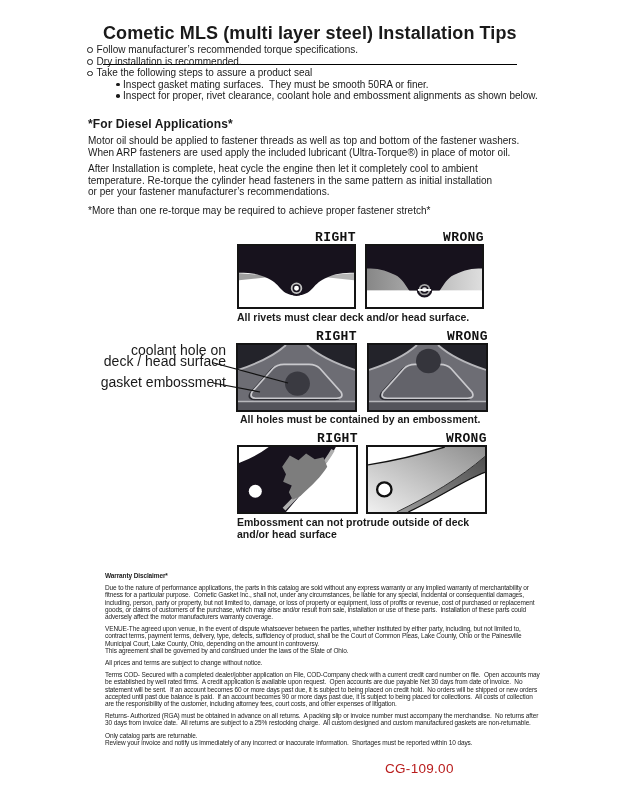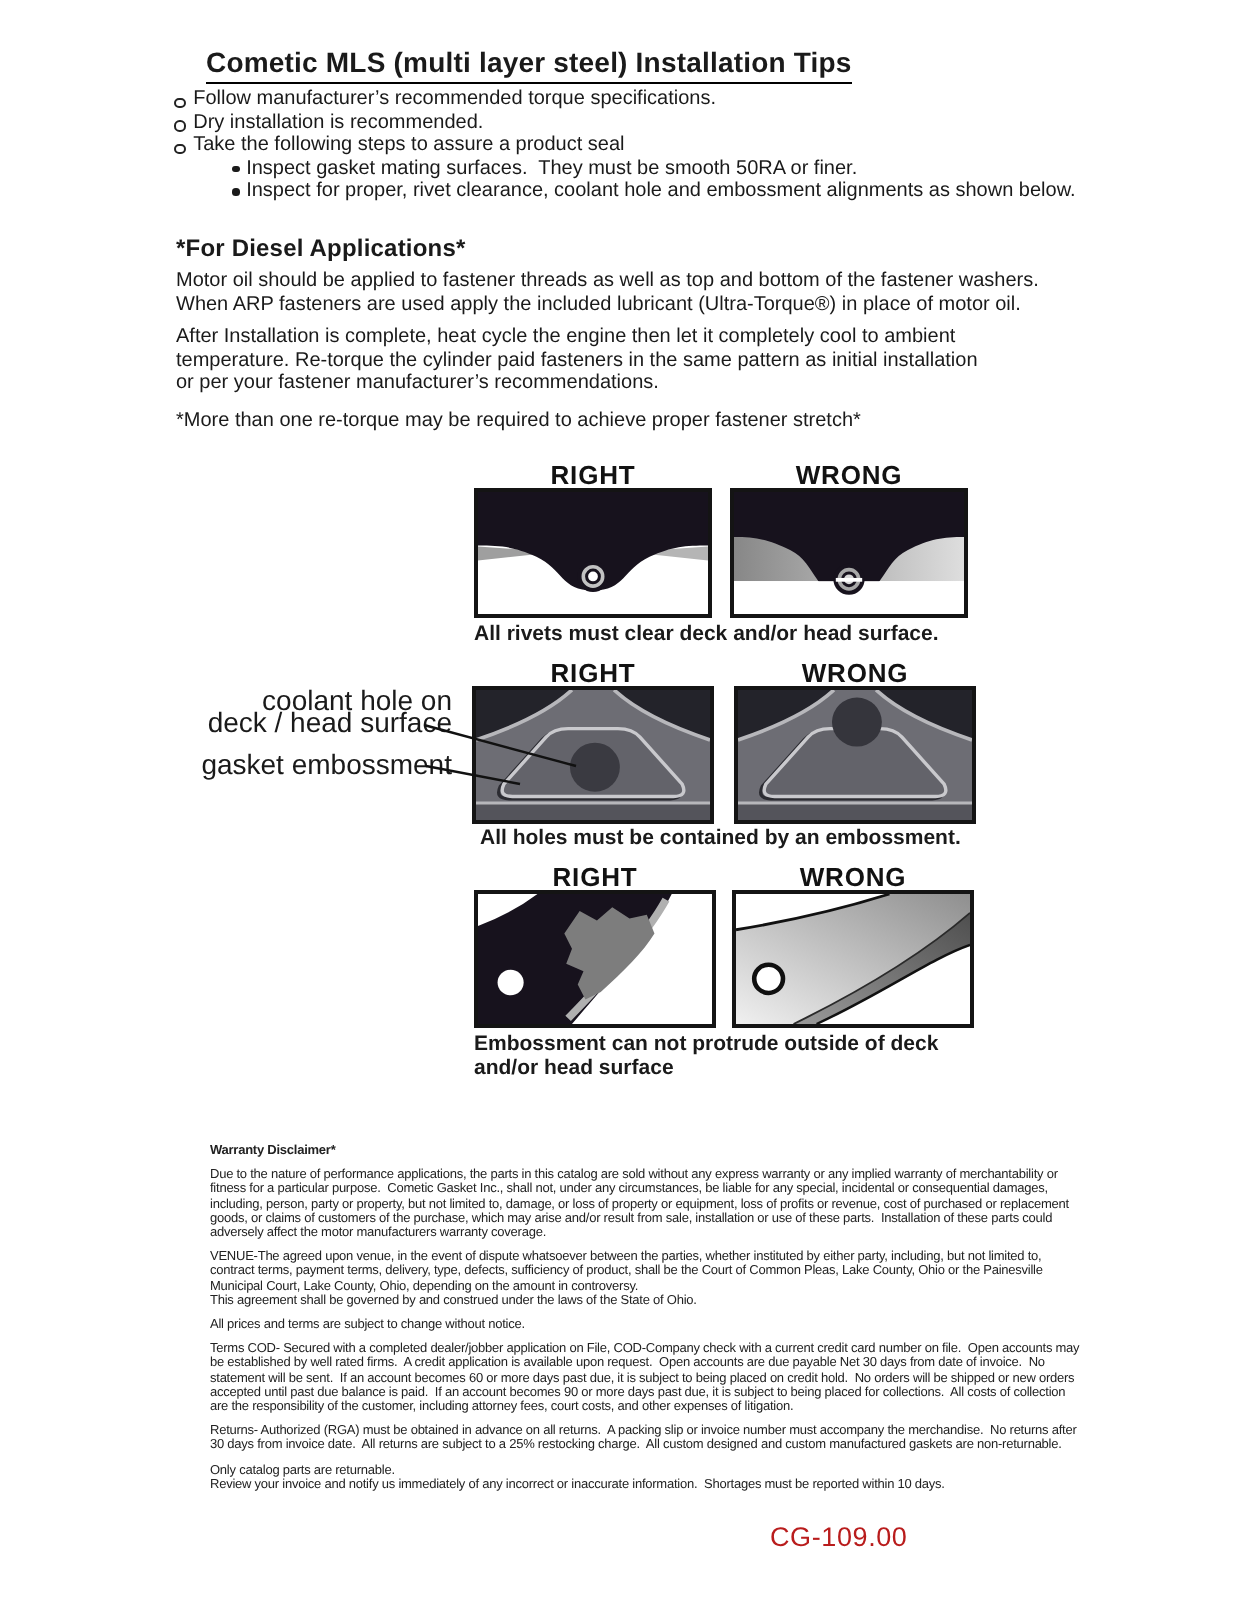--- a/index.html
+++ b/index.html
@@ -4,45 +4,46 @@
 <style>
   html,body{margin:0;padding:0;background:#ffffff;}
   .page{
     position:relative;width:618px;height:800px;background:#ffffff;overflow:hidden;
     font-family:"Liberation Sans",sans-serif;color:#1a1a1a;
   }
   .abs{position:absolute;}
   .t{white-space:pre;}
   
   .doc-title{
-    left:103px;top:23px;font-size:14px;font-weight:bold;
-    border-bottom:1.6px solid #000;padding-bottom:2px;letter-spacing:.1px;
+    left:103px;top:23px;font-size:18px;font-weight:bold;
+    border-bottom:1.6px solid #000;padding-bottom:20px;letter-spacing:.1px;
   }
   
   .tips{left:87px;top:44px;font-size:10px;line-height:11.6px;}
-  .b-row{display:flex;align-items:center;}
+  .b-row{display:flex;align-items:flex-start;}
   .b-dot{
     width:3.6px;height:3.6px;border:1px solid #222;border-radius:50%;
     margin:3.4px 4px 0 0;flex:0 0 auto;
   }
   .sb-row{display:flex;align-items:flex-start;margin-left:29px;}
   .sb-dot{
     width:3.6px;height:3.6px;background:#1a1a1a;border-radius:50%;
     margin:3.8px 3.5px 0 0;flex:0 0 auto;
   }
   
   .diesel-h{left:88px;top:117px;font-size:12px;font-weight:bold;letter-spacing:.1px;}
   .para{font-size:10px;line-height:11.6px;}
   .p1{left:88px;top:135px;}
   .p2{left:88px;top:163px;}
   .p3{left:88px;top:205px;}
   
   .dlabel{
-    font-size:13px;font-weight:bold;letter-spacing:.4px;text-align:center;
+    font-size:13px;font-weight:bold;letter-spacing:.4px;text-align:right;
     color:#121212;
+    font-family:Liberation Mono, monospace;
   }
   .dbox{border:2px solid #141414;box-sizing:border-box;background:#fff;}
   .dbox svg{display:block;width:100%;height:100%;}
   .dcap{font-size:10.5px;font-weight:bold;line-height:11.5px;}
   .side-label{font-size:14px;line-height:10.8px;text-align:right;}
   .leader{pointer-events:none;z-index:6;}
   
   .warranty{left:105px;top:572px;font-size:6.5px;line-height:7.2px;letter-spacing:-0.12px;color:#222;}
   .warranty .wp{margin:0 0 5px 0;white-space:pre;}
   .warranty .wh{font-weight:bold;}
@@ -75,21 +76,21 @@
     <div class="sb-row">
       <span class="sb-dot"></span>
       <span class="t">Inspect for proper, rivet clearance, coolant hole and embossment alignments as shown below.</span>
     </div>
   </div>
 
   <div class="abs para p1 t">Motor oil should be applied to fastener threads as well as top and bottom of the fastener washers.
 When ARP fasteners are used apply the included lubricant (Ultra-Torque®) in place of motor oil.</div>
   <div class="abs diesel-h t">*For Diesel Applications*</div>
   <div class="abs para p2 t">After Installation is complete, heat cycle the engine then let it completely cool to ambient
-temperature. Re-torque the cylinder paid fasteners in the same pattern as initial installation
+temperature. Re-torque the cylinder head fasteners in the same pattern as initial installation
 or per your fastener manufacturer’s recommendations.</div>
   <div class="abs para p3 t">*More than one re-torque may be required to achieve proper fastener stretch*</div>
 
   <div class="abs dlabel" style="left:237px;top:230px;width:119px;">RIGHT</div>
   <div class="abs dlabel" style="left:365px;top:230px;width:119px;">WRONG</div>
 
   <div class="abs dbox" style="left:237px;top:244px;width:119px;height:65px;">
     <svg viewBox="0 0 122 65" preserveAspectRatio="none">
       <rect x="0" y="0" width="122" height="65" fill="#ffffff"></rect>
       <path d="M0 29 L42 32 L0 36.5 Z" fill="#9f9f9f"></path>

